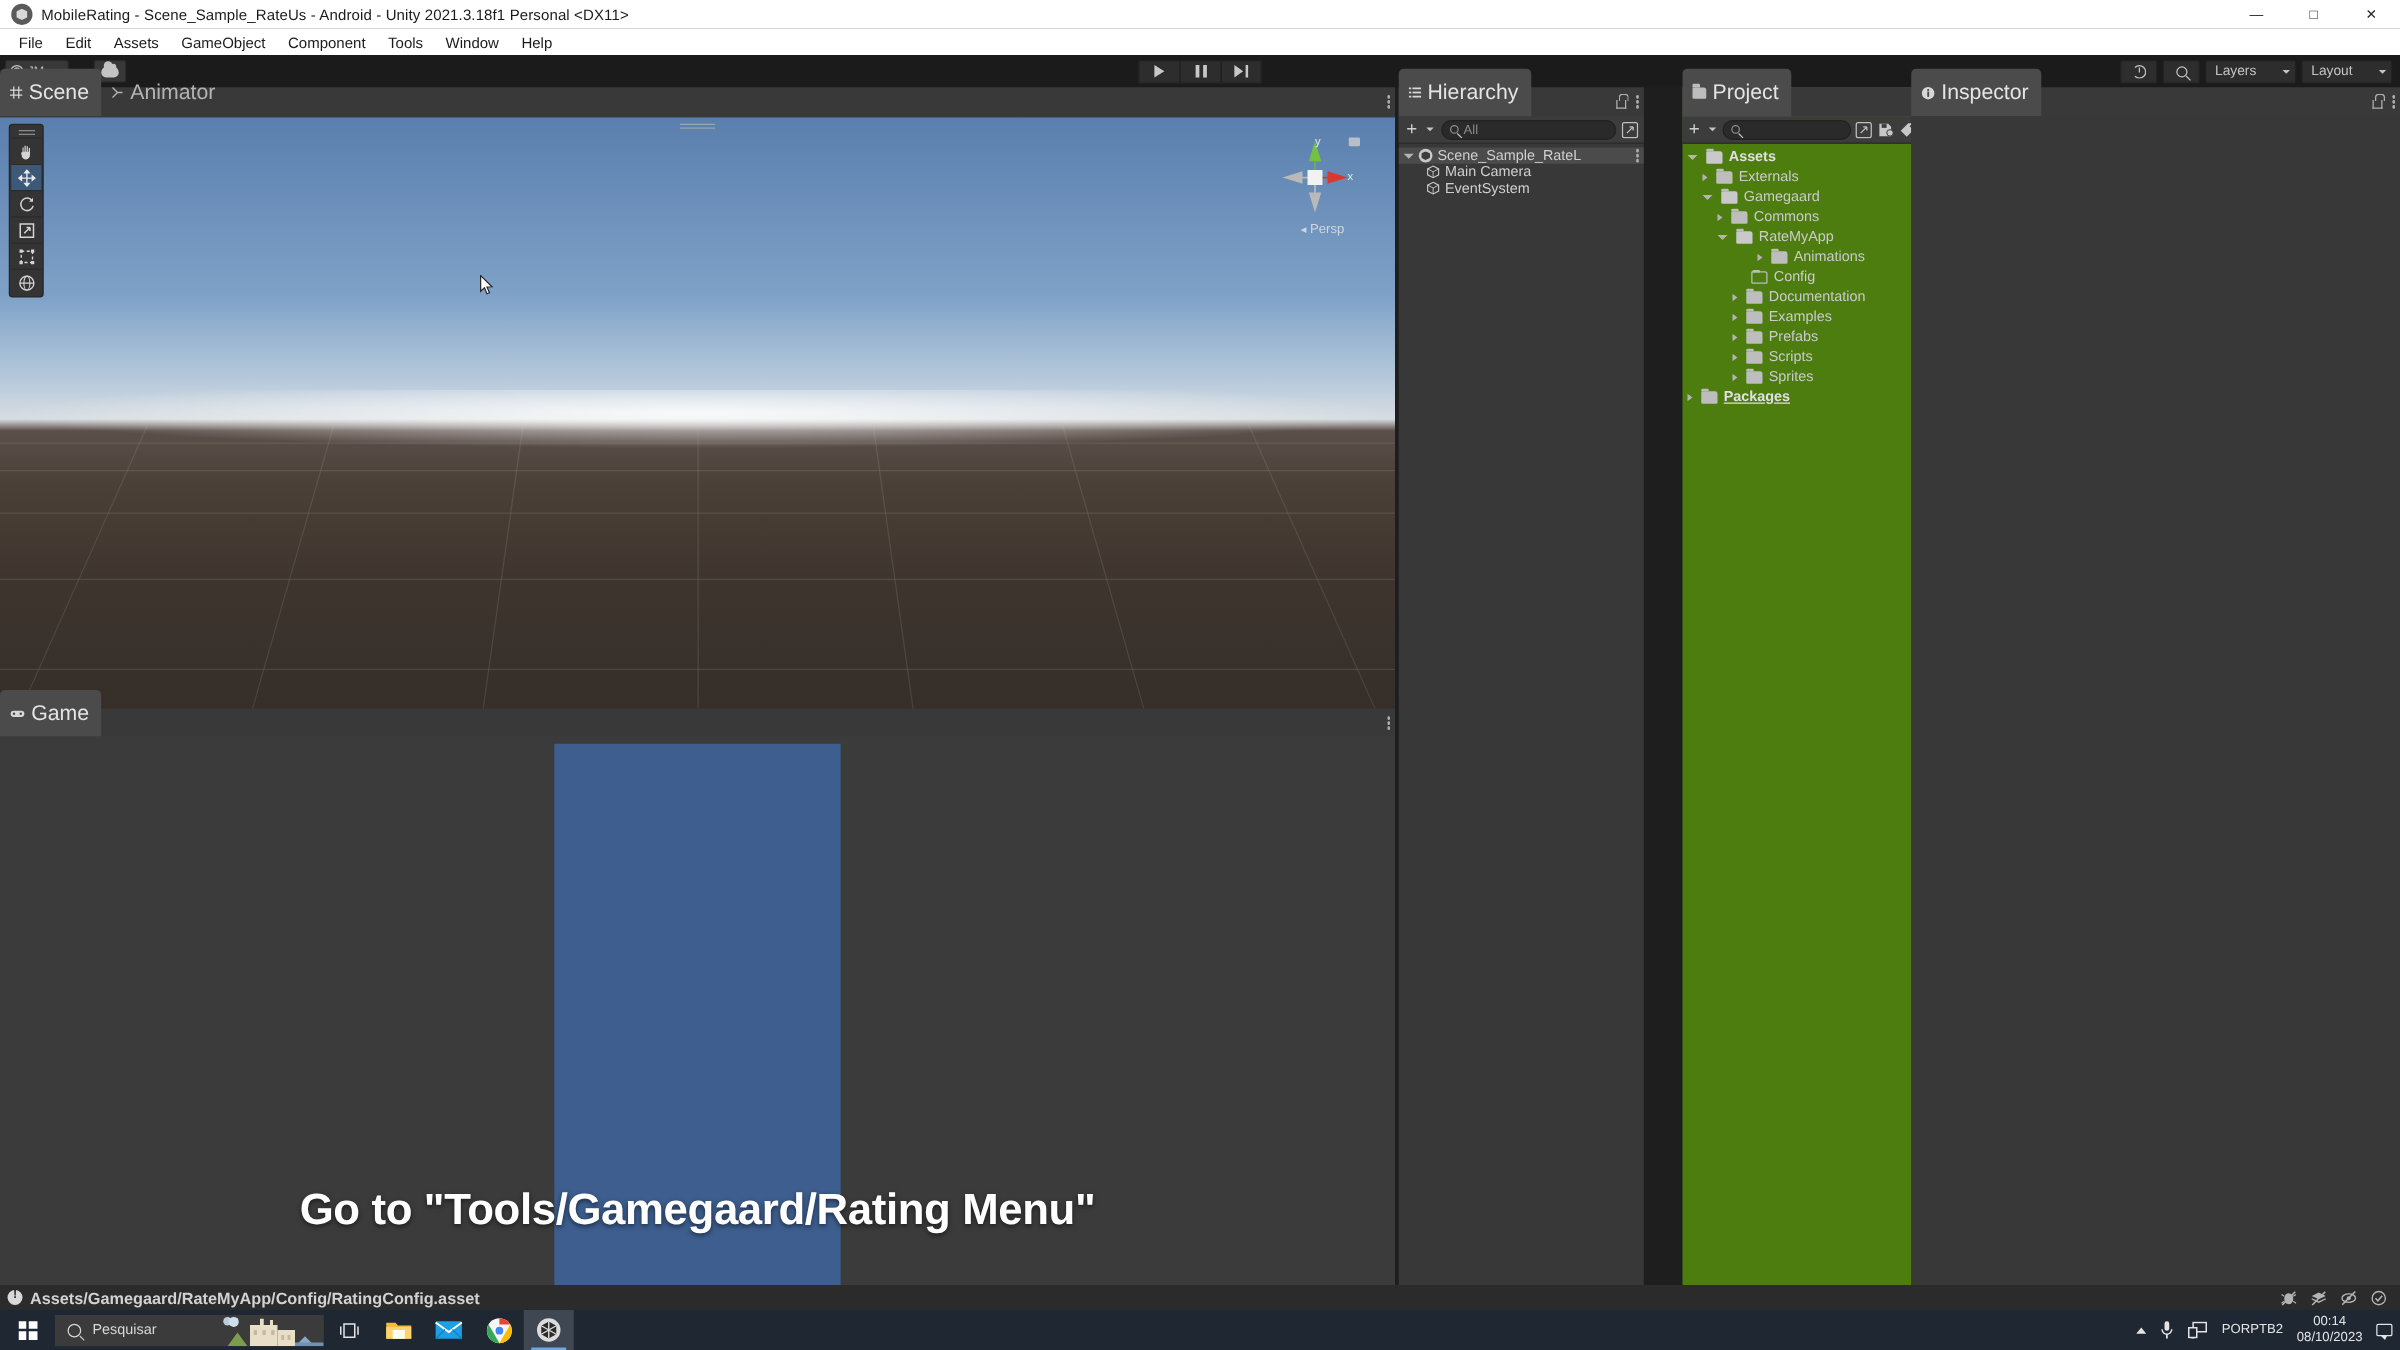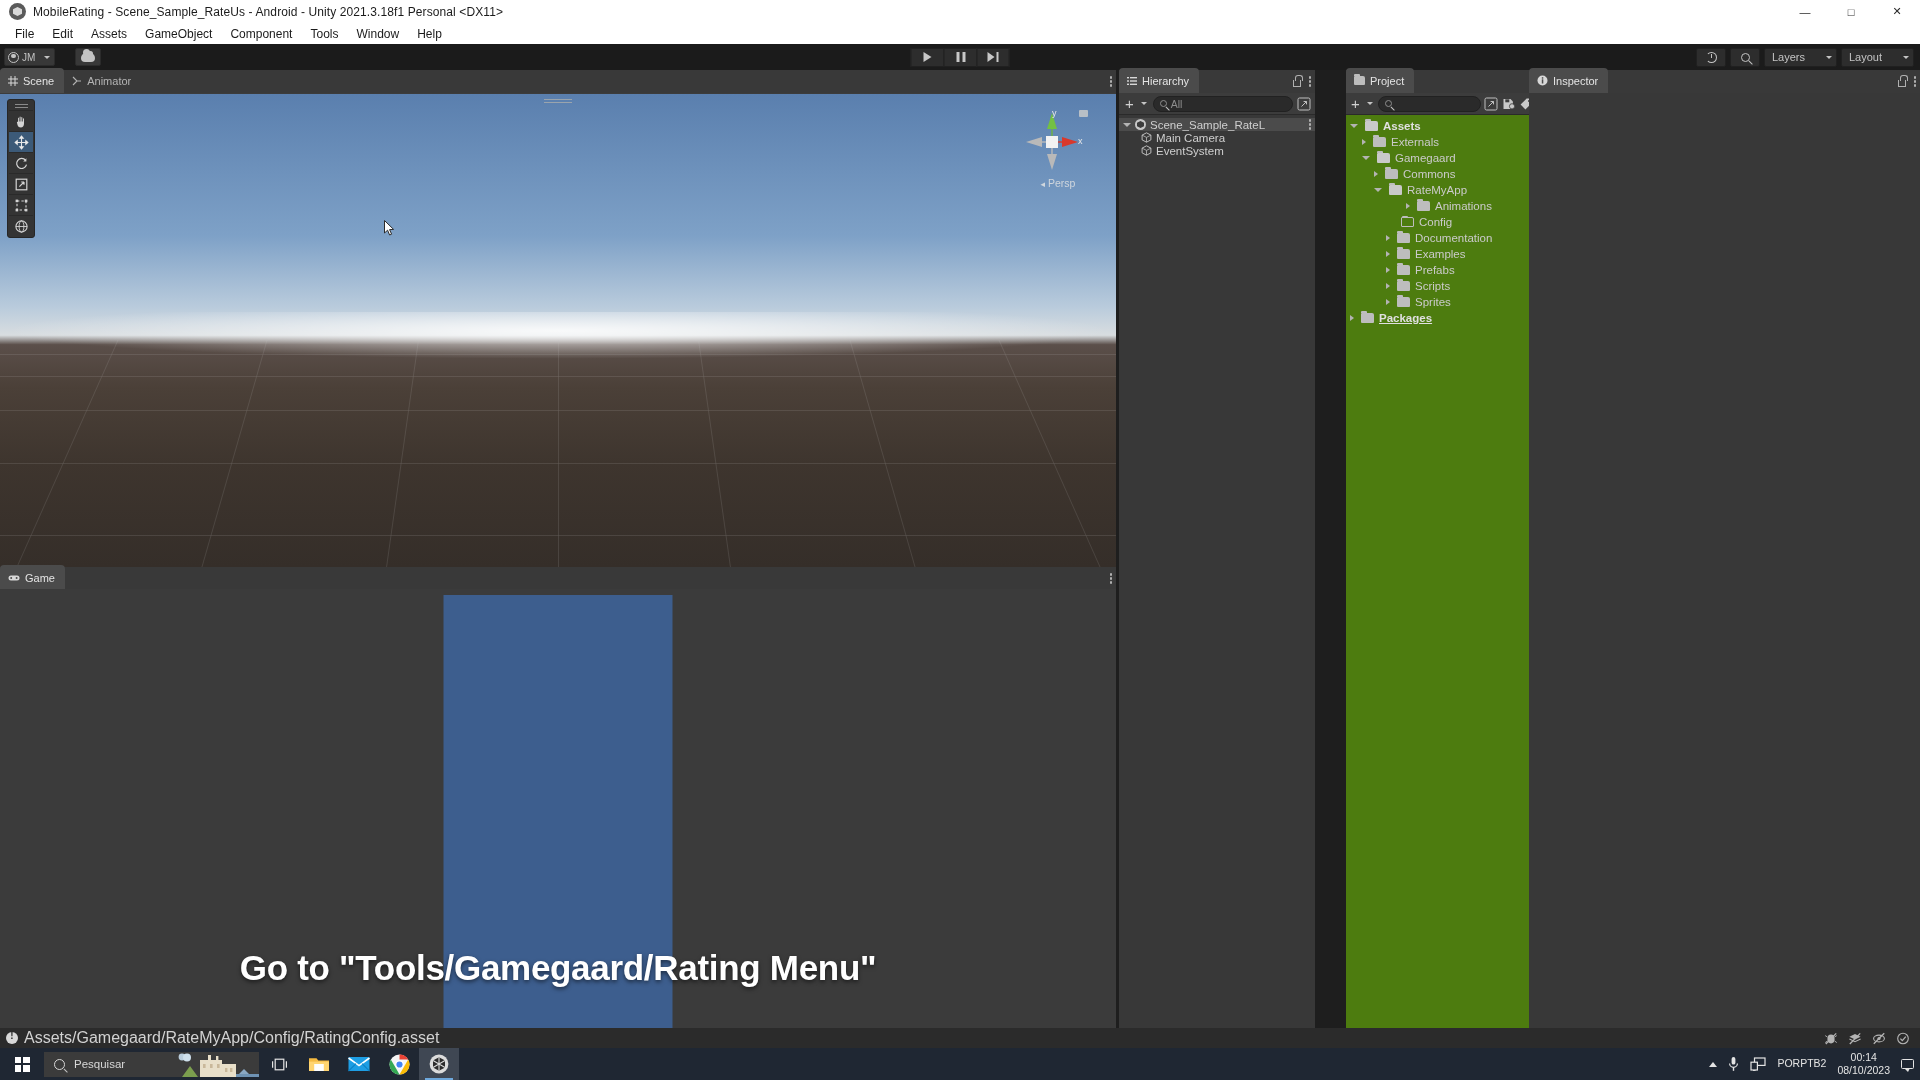--- a/index.html
+++ b/index.html
@@ -58,22 +58,22 @@
   .magnifier{ width:9px;height:9px;border:1.4px solid #c4c4c4;border-radius:50%;position:relative;}
   .magnifier:after{content:"";position:absolute;right:-4px;bottom:-3px;width:5px;height:1.4px;
     background:#c4c4c4;transform:rotate(45deg);}
   .histico{ width:11px;height:11px;border:1.4px solid #c4c4c4;border-radius:50%;border-left-color:transparent;position:relative;}
   .histico:after{content:"";position:absolute;left:4px;top:1.6px;width:1.3px;height:4px;background:#c4c4c4;}
 
   
   #workspace{ position:absolute; top:70px; left:0; right:0; bottom:52px; background:#1e1e1e; }
 
   .panel-tabbar{ height:23px; background:#393939; display:flex; align-items:flex-end; position:relative; }
-  .ptab{ height:25px; padding:0 10px 0 8px; display:flex;align-items:center;gap:5px;
-    font-size:11px;color:#b4b4b4; background:transparent; border-radius:4px 4px 0 0;}
+  .ptab{ height:38px; padding:0 10px 0 8px; display:flex;align-items:center;gap:5px;
+    font-size:17px;color:#b4b4b4; background:transparent; border-radius:4px 4px 0 0;}
   .ptab.active{ background:#4b4b4b; color:#e4e4e4; }
   .tabtools{ position:absolute;right:4px;top:0;height:23px;display:flex;align-items:center;gap:8px;}
   .lockico{ width:8px;height:7px;border:1.3px solid #b0b0b0;border-top:none;position:relative;margin-top:3px;}
   .lockico:before{content:"";position:absolute;left:1px;top:-5px;width:6px;height:5px;
     border:1.3px solid #b0b0b0;border-bottom:none;border-radius:3px 3px 0 0;}
   .kebab{ display:flex;flex-direction:column;gap:1.6px;}
   .kebab i{ width:2.4px;height:2.4px;border-radius:50%;background:#b0b0b0;display:block;}
 
   
   #sceneview{ position:absolute; left:0; top:0; width:1116px; height:497px; background:#393939;}
@@ -160,21 +160,21 @@
   .folder.empty{ background:transparent;border:1.3px solid #bdbdbd;}
   .folder.empty:before{ background:#bdbdbd; }
 
   
   #inspector{ position:absolute;left:1529px;top:0;right:0;bottom:0;background:#383838;}
   #inspbody{ position:absolute;top:23px;left:0;right:0;bottom:0;background:#383838;}
 
   
   #statusbar{ position:absolute;bottom:32px;left:0;right:0;height:20px;background:#2b2b2b;
     display:flex;align-items:center;padding:0 6px;}
-  #statusbar .msg{ font-size:16px;color:#d2d2d2;margin-left:6px;}
+  #statusbar .msg{ font-size:13px;color:#d2d2d2;margin-left:6px;font-weight:bold;}
   .errico{ width:12px;height:12px;border-radius:50%;background:#d8d8d8;position:relative;flex:0 0 auto;}
   .errico:after{content:"!";position:absolute;left:0;right:0;top:-2px;text-align:center;
     font-size:10px;font-weight:bold;color:#2b2b2b;}
   #statusright{ margin-left:auto; display:flex;align-items:center;gap:2px;}
   .stico{ width:22px;height:17px;display:flex;align-items:center;justify-content:center;color:#b4b4b4;}
 
   
   #taskbar{ position:absolute;bottom:0;left:0;right:0;height:32px;background:#1f2733;
     display:flex;align-items:center;}
   #startbtn{ width:44px;height:32px;display:flex;align-items:center;justify-content:center;}

